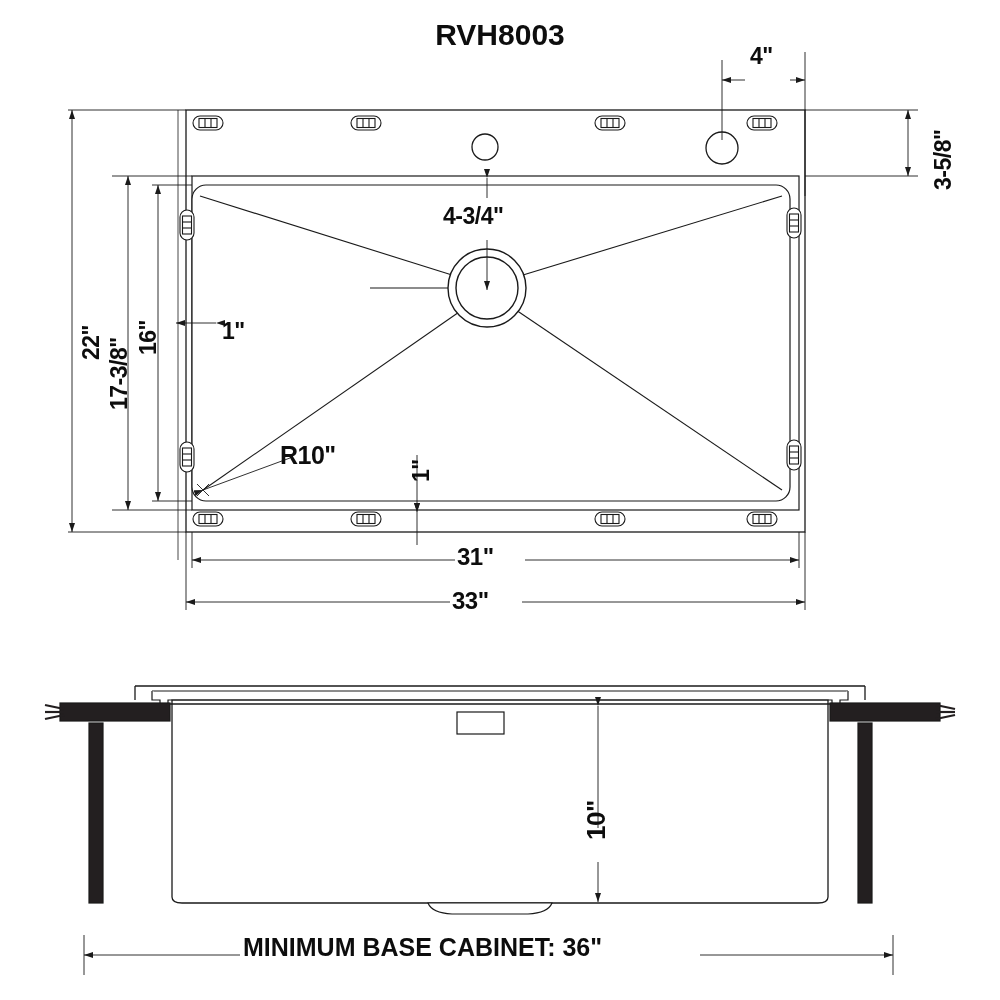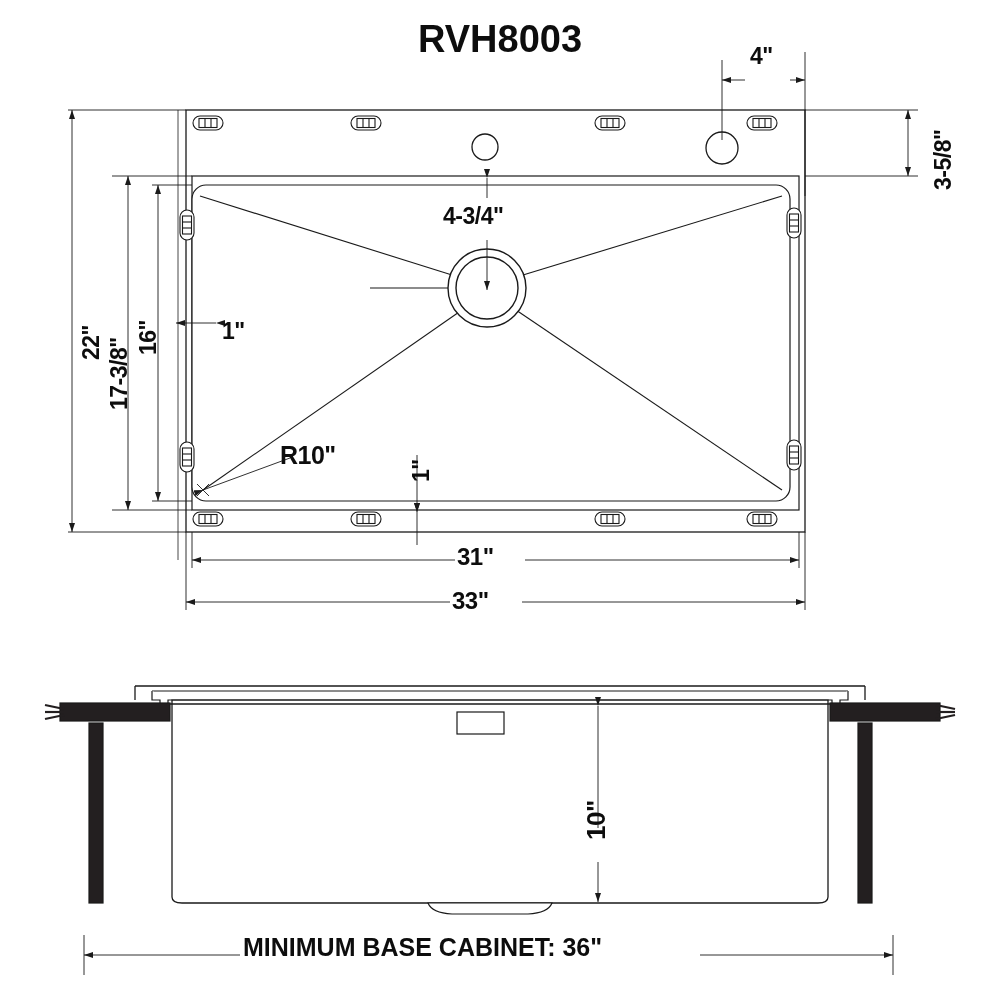--- a/index.html
+++ b/index.html
@@ -33,21 +33,21 @@
     color: #0d0d0d;
     white-space: nowrap;
     line-height: 1;
     letter-spacing: -0.5px;
   }
   #title {
     left: 0;
     top: 20px;
     width: 1000px;
     text-align: center;
-    font-size: 38px;
+    font-size: 30px;
     letter-spacing: 0px;
   }
   .rot90 {
     transform: rotate(-90deg);
     transform-origin: left top;
   }
   .t-4in     { left: 750px;  top: 45px;  font-size: 23px; }
   .t-358     { left: 932px;  top: 190px; font-size: 23px; }
   .t-22      { left: 80px;   top: 360px; font-size: 23px; }
   .t-1738    { left: 108px;  top: 410px; font-size: 23px; }

